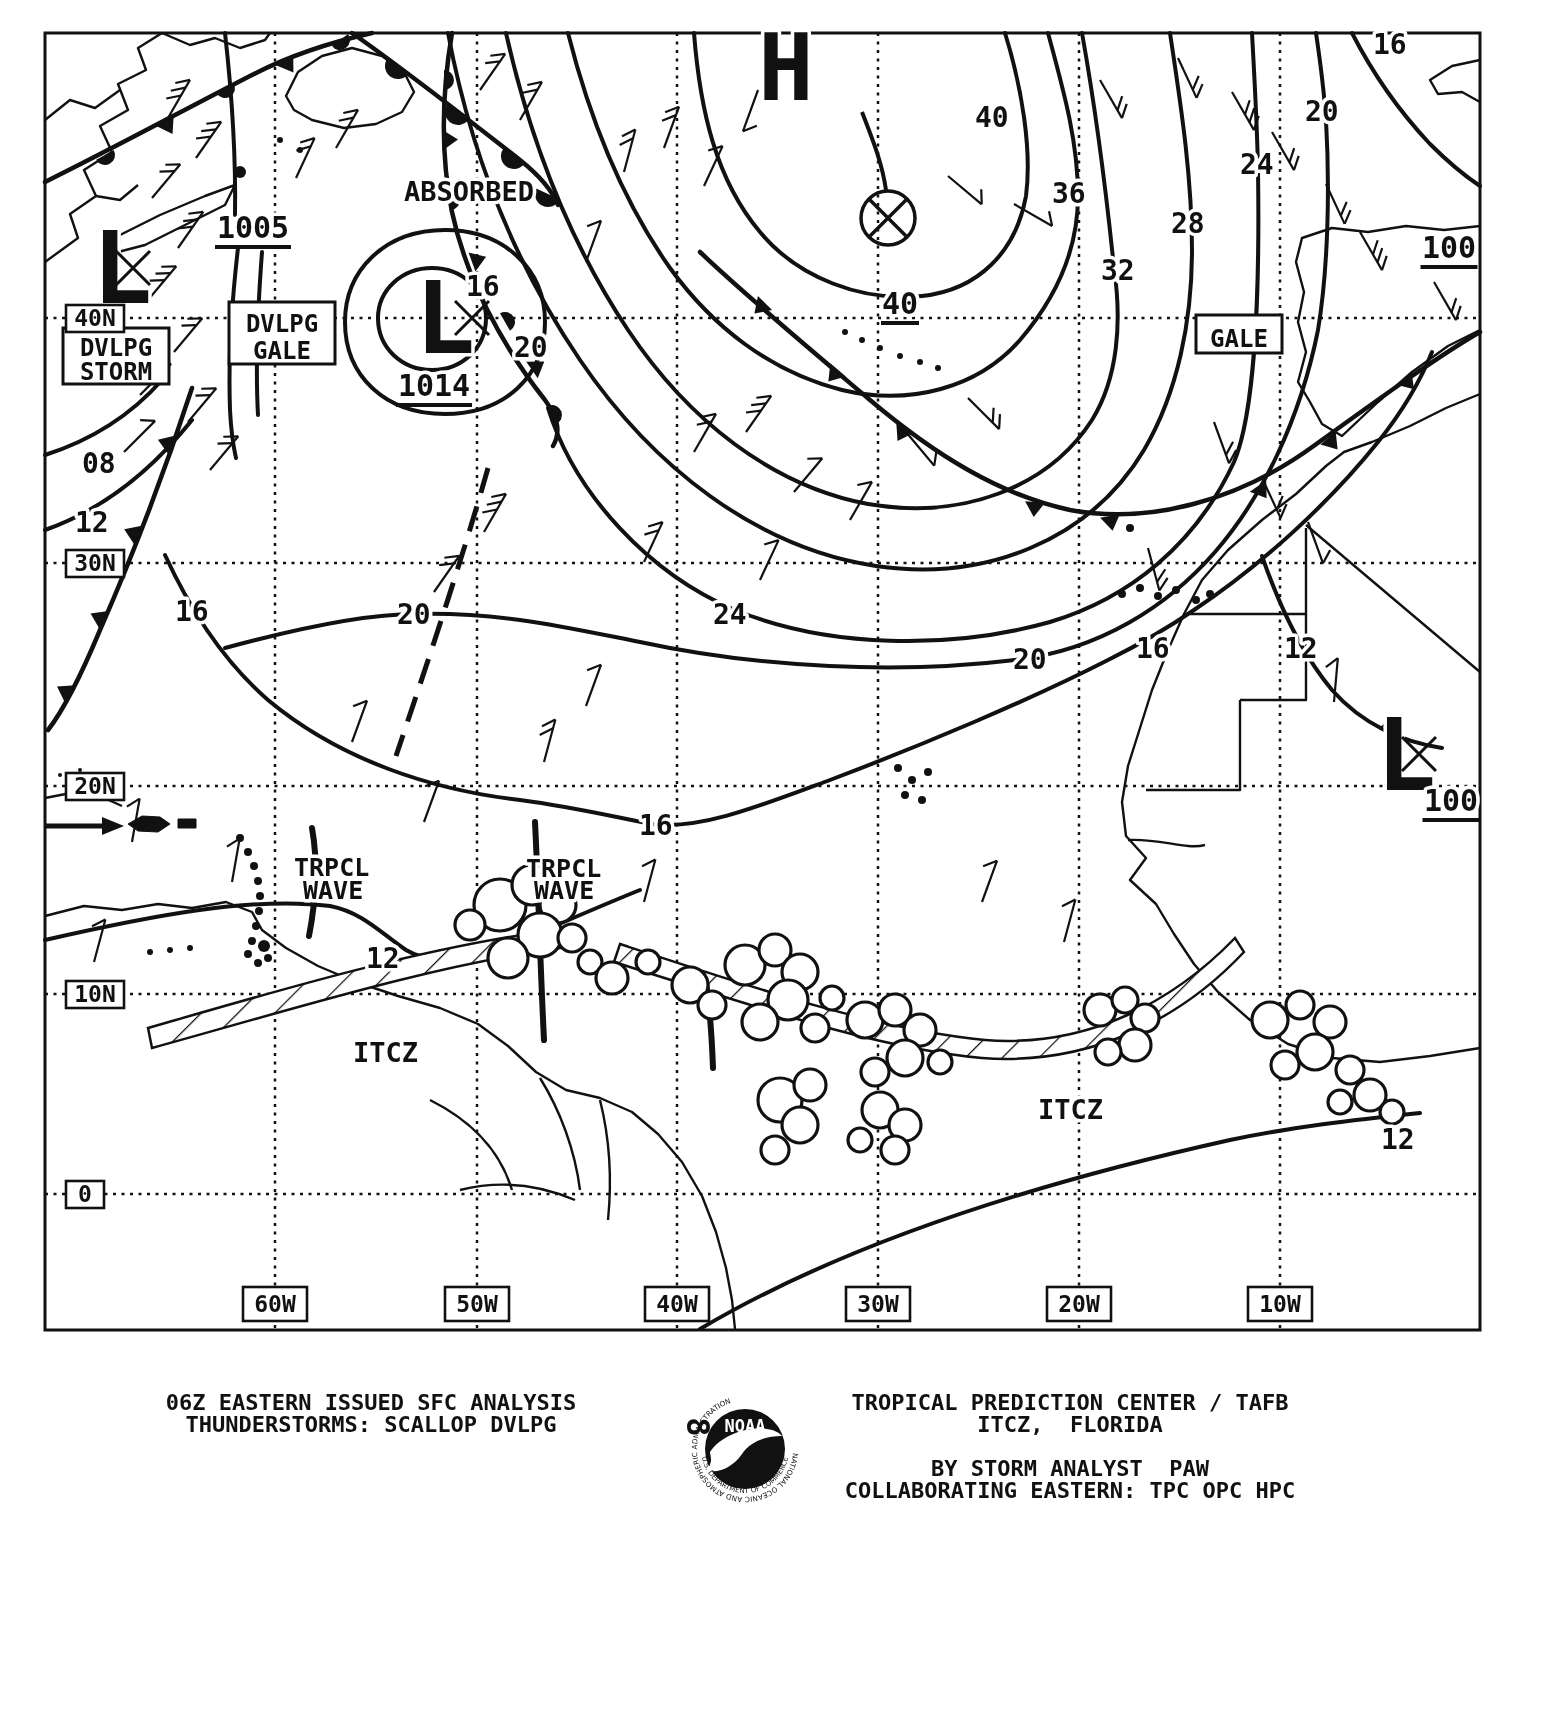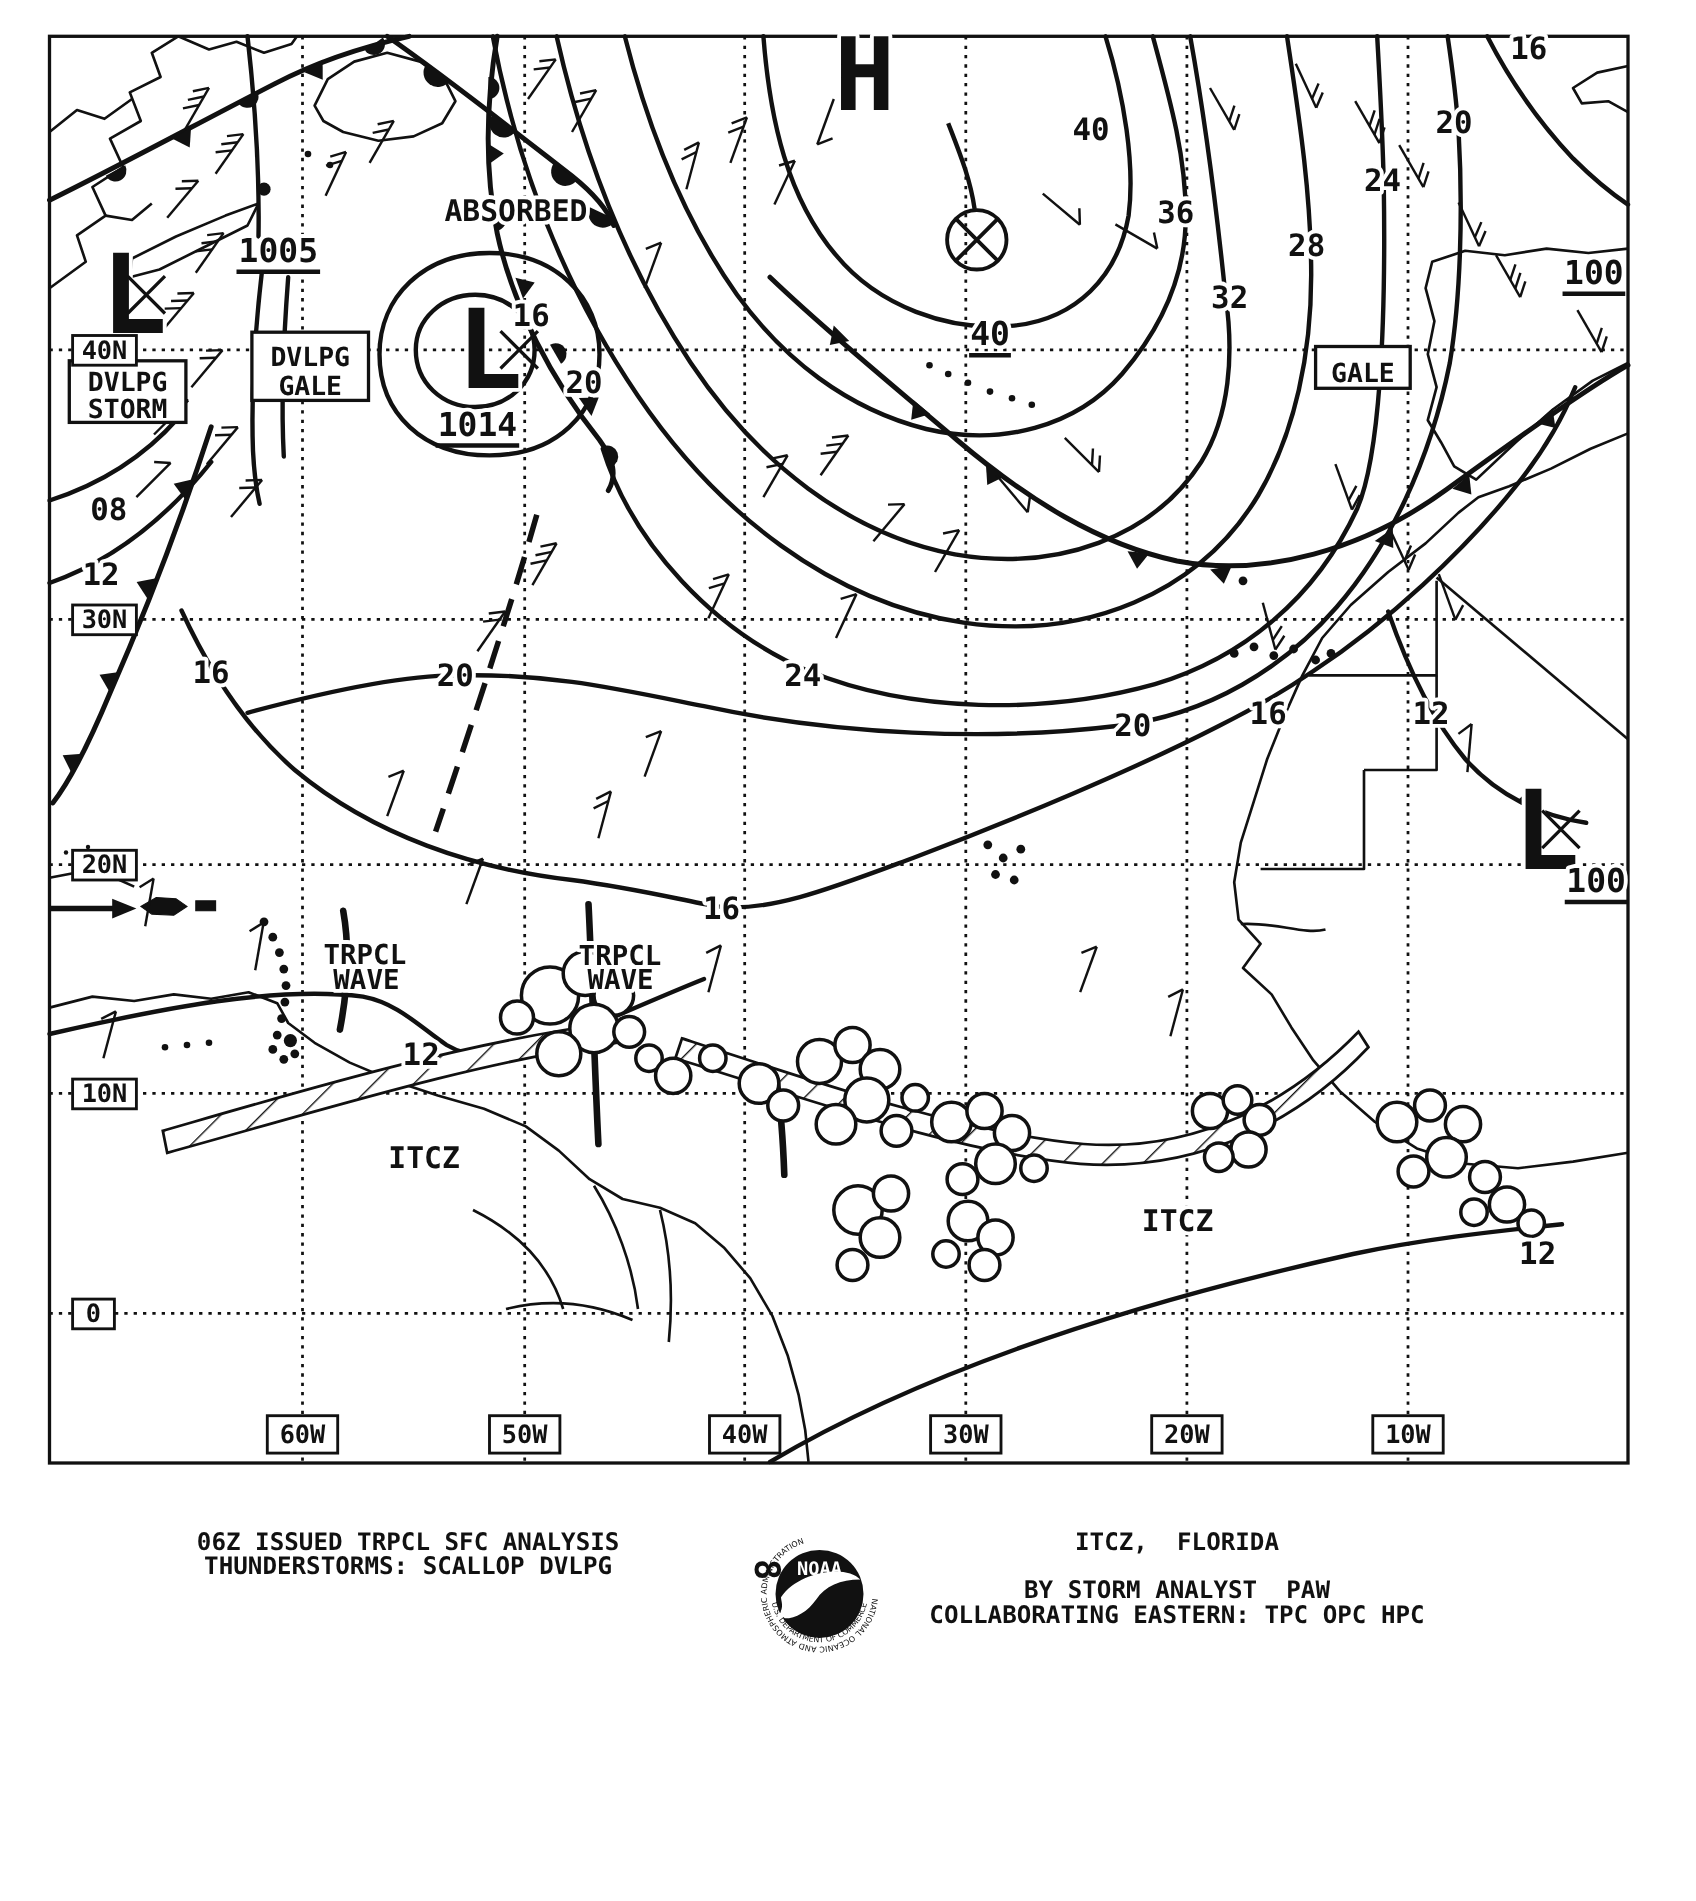--- a/index.html
+++ b/index.html
@@ -549,25 +549,26 @@
       <rect x="846" y="1287" width="64" height="34" fill="#fff" stroke="#111" stroke-width="2.6"></rect>
       <text x="878" y="1312" font-size="23" font-weight="bold" fill="#111" font-family="DejaVu Sans Mono, monospace" text-anchor="middle" style="paint-order: stroke; stroke: none; stroke-width: 7px; stroke-linejoin: round;">30W</text>
       <rect x="1047" y="1287" width="64" height="34" fill="#fff" stroke="#111" stroke-width="2.6"></rect>
       <text x="1079" y="1312" font-size="23" font-weight="bold" fill="#111" font-family="DejaVu Sans Mono, monospace" text-anchor="middle" style="paint-order: stroke; stroke: none; stroke-width: 7px; stroke-linejoin: round;">20W</text>
       <rect x="1248" y="1287" width="64" height="34" fill="#fff" stroke="#111" stroke-width="2.6"></rect>
       <text x="1280" y="1312" font-size="23" font-weight="bold" fill="#111" font-family="DejaVu Sans Mono, monospace" text-anchor="middle" style="paint-order: stroke; stroke: none; stroke-width: 7px; stroke-linejoin: round;">10W</text>
     </g>
 </svg>
 
 <div class="footer-block" style="left:95px;top:1392px;width:552px;">
-  <div>06Z ISSUED TRPCL SFC ANALYSIS</div>
+  <div>06Z EASTERN ISSUED SFC ANALYSIS</div>
   <div>THUNDERSTORMS: SCALLOP DVLPG</div>
 </div>
 
 <div class="footer-block" style="left:800px;top:1392px;width:540px;">
+  <div>TROPICAL PREDICTION CENTER / TAFB</div>
   <div>ITCZ,  FLORIDA</div>
   <div class="spacer"></div>
   <div>BY STORM ANALYST  PAW</div>
   <div>COLLABORATING EASTERN: TPC OPC HPC</div>
 </div>
 
 <div id="side8">8</div>
 
 <svg id="logo" width="118" height="118" viewBox="0 0 118 118">
   <defs>

